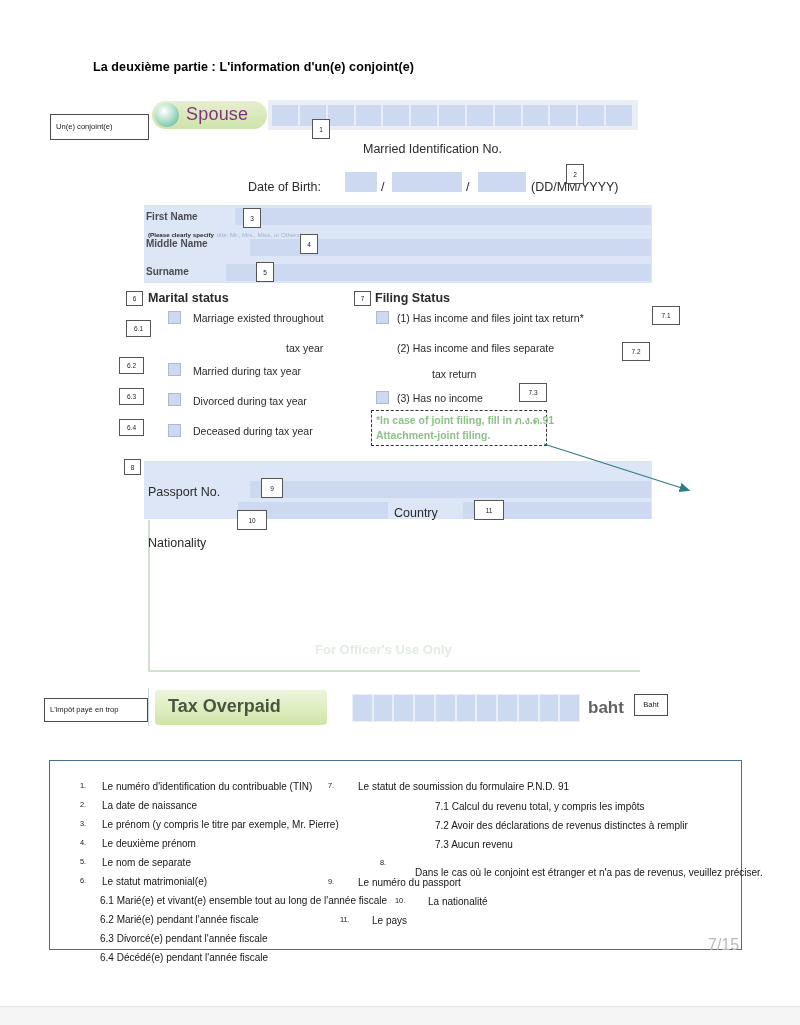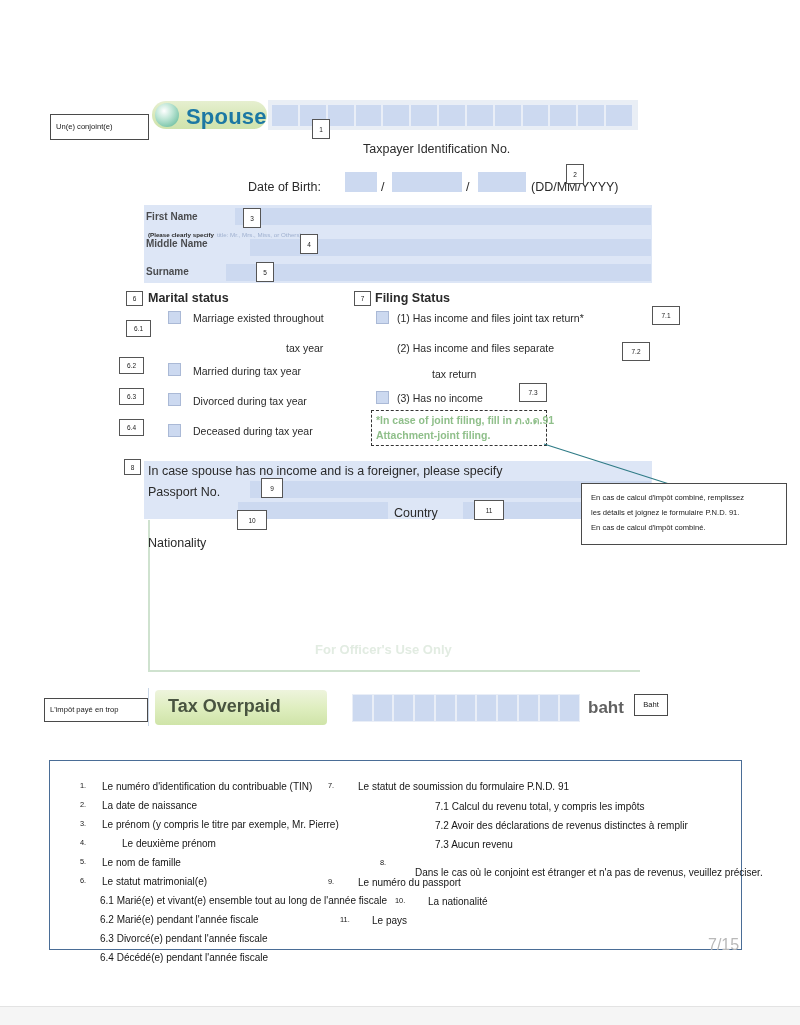--- a/index.html
+++ b/index.html
@@ -65,23 +65,23 @@
     position: absolute;
     left: 155px; top: 103px;
     width: 24px; height: 24px;
     border-radius: 50%;
     background: radial-gradient(circle at 38% 33%, #ffffff 0%, #bfe6d6 38%, #79c4a8 78%, #5fb496 100%);
     z-index: 8;
   }
   #spouse-text {
     position: absolute;
     left: 186px; top: 104px;
-    font-size: 22px;
-    font-weight: bold;
-    color: #0369a1;
+    font-size: 18px;
+    font-weight: normal;
+    color: #701a75;
     z-index: 9;
     letter-spacing: .2px;
     opacity: .88;
   }
 
   
   #tin-band {
     position: absolute;
     left: 268px; top: 100px;
     width: 370px; height: 30px;
@@ -216,20 +216,21 @@
     background: #f5f5f5;
     border-top: 1px solid #e3e3e3;
     z-index: 1;
   }
 </style>
 </head>
 <body>
 
 <div id="page">
 
+  <div id="doc-title">La deuxième partie : L'information d'un(e) conjoint(e)</div>
 
   <div id="spouse-pill"></div>
   <div id="spouse-orb"></div>
   <div id="spouse-text">Spouse</div>
 
   <div id="tin-band"></div>
   <div class="cellrow" id="tin-cells" style="left:271px; top:104px; width:362px; height:23px;">
       <div class="cell" style="flex: 1 1 auto;"></div>
       <div class="cell" style="flex: 1 1 auto;"></div>
       <div class="cell" style="flex: 1 1 auto;"></div>
@@ -238,21 +239,21 @@
       <div class="cell" style="flex: 1 1 auto;"></div>
       <div class="cell" style="flex: 1 1 auto;"></div>
       <div class="cell" style="flex: 1 1 auto;"></div>
       <div class="cell" style="flex: 1 1 auto;"></div>
       <div class="cell" style="flex: 1 1 auto;"></div>
       <div class="cell" style="flex: 1 1 auto;"></div>
       <div class="cell" style="flex: 1 1 auto;"></div>
       <div class="cell" style="flex: 1 1 auto;"></div>
     </div>
 
-  <div class="lbl hdr" style="left:363px; top:142px;">Taxpayer Identification No.</div>
+  <div class="lbl hdr" style="left:363px; top:142px;">Married Identification No.</div>
 
   <div class="lbl hdr" style="left:248px; top:180px;">Date of Birth:</div>
   <div class="field" style="left:345px; top:172px; width:32px; height:20px;"></div>
   <div class="lbl hdr" style="left:381px; top:180px;">/</div>
   <div class="field" style="left:392px; top:172px; width:70px; height:20px;"></div>
   <div class="lbl hdr" style="left:466px; top:180px;">/</div>
   <div class="field" style="left:478px; top:172px; width:48px; height:20px;"></div>
   <div class="lbl hdr" style="left:531px; top:180px;">(DD/MM/YYYY)</div>
 
   <div class="fieldpale" style="left:144px; top:205px; width:508px; height:78px;"></div>
@@ -293,21 +294,20 @@
   <div class="lbl sm" style="left:432px; top:368px;">tax return</div>
 
   <div class="chk" style="left:376px; top:391px;"></div>
   <div class="lbl sm" style="left:397px; top:392px;">(3) Has no income</div>
 
   <div id="joint-note"></div>
   <div class="greentxt" style="left:376px; top:412px;">*In case of joint filing, fill in ภ.ง.ด.91</div>
   <div class="greentxt" style="left:376px; top:429px;">Attachment-joint filing.</div>
 
   <div class="fieldpale" style="left:144px; top:461px; width:508px; height:58px;"></div>
-  <div class="lbl hdr" style="left:148px; top:464px;">In case spouse has no income and is a foreigner, please specify</div>
 
   <div class="lbl hdr" style="left:148px; top:485px;">Passport No.</div>
   <div class="field" style="left:250px; top:481px; width:401px; height:17px;"></div>
 
   <div class="lbl hdr" style="left:148px; top:536px;text-align:right;">Nationality</div>
   <div class="field" style="left:238px; top:502px; width:150px; height:17px;"></div>
   <div class="lbl hdr" style="left:394px; top:506px;">Country</div>
   <div class="field" style="left:463px; top:502px; width:188px; height:17px;"></div>
 
   <div id="officer-box"></div>
@@ -337,25 +337,20 @@
         <path d="M0,0 L9,4 L0,8 z" fill="#2f7b86"></path>
       </marker>
     </defs>
     <line x1="4" y1="4" x2="148" y2="50" stroke="#2f7b86" stroke-width="1.2" marker-end="url(#ah)"></line>
   </svg>
 
   <div class="callout" style="left:50px; top:114px; width:99px; height:26px; display:flex; align-items:center;">
     <span>Un(e) conjoint(e)</span>
   </div>
 
-  <div class="callout multiline" style="left:581px; top:483px; width:206px; height:62px;">
-    <div>En cas de calcul d'impôt combiné, remplissez</div>
-    <div>les détails et joignez le formulaire P.N.D. 91.</div>
-    <div>En cas de calcul d'impôt combiné.</div>
-  </div>
 
   <div class="callout" style="left:44px; top:698px; width:104px; height:24px; display:flex; align-items:center;">
     <span>L'impôt payé en trop</span>
   </div>
 
   <div class="callout" style="left:634px; top:694px; width:34px; height:22px; display:flex; align-items:center; justify-content:center;">
     <span>Baht</span>
   </div>
 
   <div id="marker-layer">
@@ -381,23 +376,23 @@
 
   <div id="legend">
     <div id="legend-left">
         <div class="lg-num" style="left: 30px; top: 20px;">1.</div>
         <div class="lg" style="left: 52px; top: 20px;">Le numéro d'identification du contribuable (TIN)</div>
         <div class="lg-num" style="left: 30px; top: 39px;">2.</div>
         <div class="lg" style="left: 52px; top: 39px;">La date de naissance</div>
         <div class="lg-num" style="left: 30px; top: 58px;">3.</div>
         <div class="lg" style="left: 52px; top: 58px;">Le prénom (y compris le titre par exemple, Mr. Pierre)</div>
         <div class="lg-num" style="left: 30px; top: 77px;">4.</div>
-        <div class="lg" style="left: 52px; top: 77px; margin-left: 20px;">Le deuxième prénom</div>
+        <div class="lg" style="left: 52px; top: 77px;">Le deuxième prénom</div>
         <div class="lg-num" style="left: 30px; top: 96px;">5.</div>
-        <div class="lg" style="left: 52px; top: 96px;">Le nom de famille</div>
+        <div class="lg" style="left: 52px; top: 96px;">Le nom de separate</div>
         <div class="lg-num" style="left: 30px; top: 115px;">6.</div>
         <div class="lg" style="left: 52px; top: 115px;">Le statut matrimonial(e)</div>
         <div class="lg" style="left: 50px; top: 134px;">6.1 Marié(e) et vivant(e) ensemble tout au long de l'année fiscale</div>
         <div class="lg" style="left: 50px; top: 153px;">6.2 Marié(e) pendant l'année fiscale</div>
         <div class="lg" style="left: 50px; top: 172px;">6.3 Divorcé(e) pendant l'année fiscale</div>
         <div class="lg" style="left: 50px; top: 191px;">6.4 Décédé(e) pendant l'année fiscale</div>
       </div>
     <div id="legend-right">
         <div class="lg-num" style="left: 278px; top: 20px;">7.</div>
         <div class="lg" style="left: 308px; top: 20px;">Le statut de soumission du formulaire P.N.D. 91</div>

